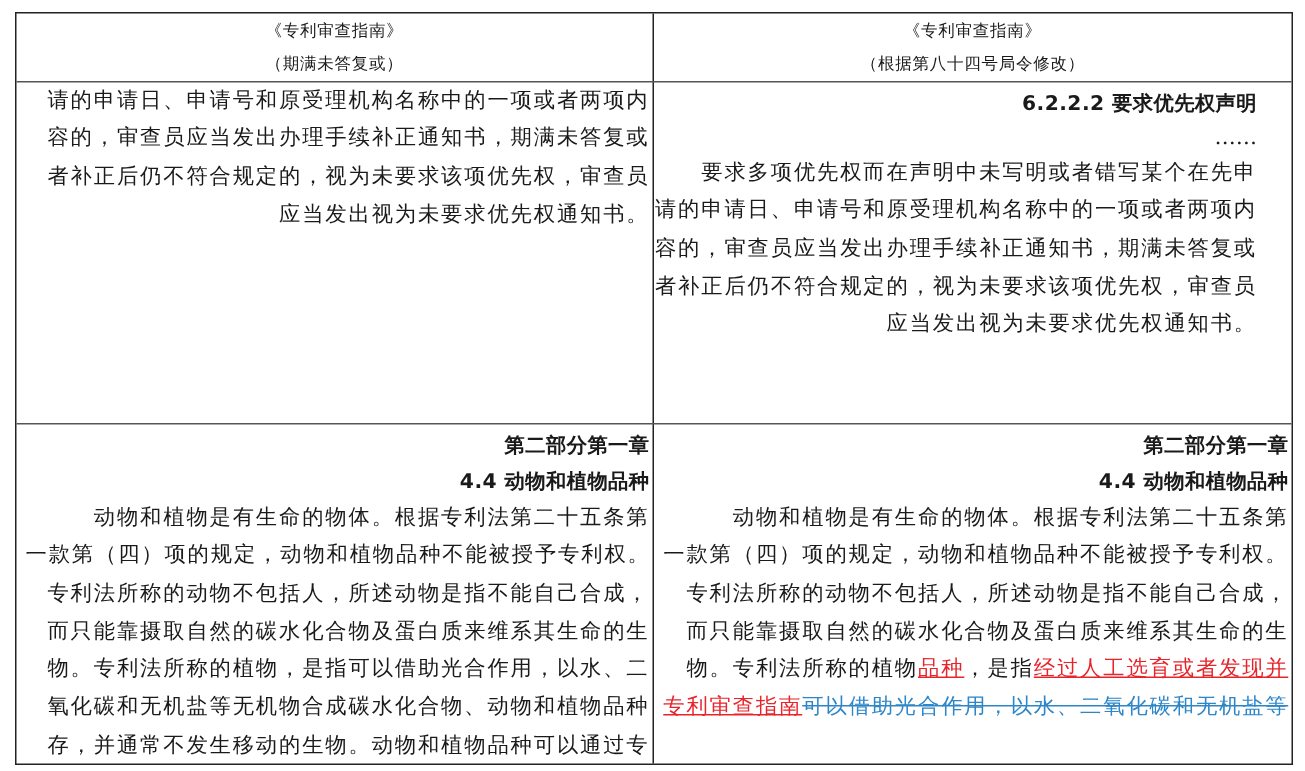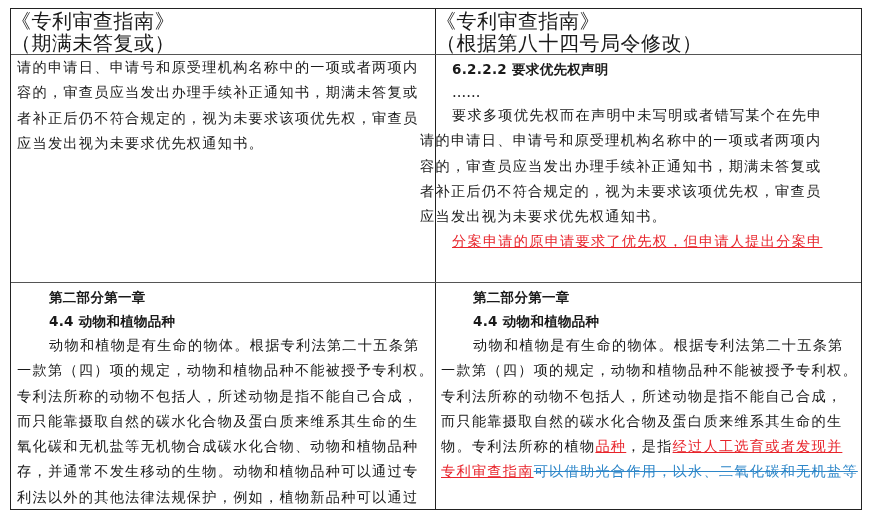--- a/index.html
+++ b/index.html
@@ -3,22 +3,22 @@
 <meta charset="utf-8">
 <style>
   html, body { margin:0; padding:0; background:#ffffff; }
   body { width:870px; height:514px; overflow:hidden; position:relative;
          font-family:"DejaVu Serif","Liberation Serif",serif; color:#1a1a1a; }
   .tbl { position:absolute; left:10px; top:8px; width:852px; height:502px;
          border:1.5px solid #222; box-sizing:border-box; }
   .vline { position:absolute; left:424px; top:0; bottom:0; width:0; border-left:1.5px solid #222; }
   .hline { position:absolute; left:0; right:0; height:0; border-top:1.5px solid #555; }
   .cell { position:absolute; box-sizing:border-box; overflow:hidden; }
-  .head { font-size:20px; line-height:22px; padding-top:1px; letter-spacing:0.5px; }
-  .p { font-size:14.2px; line-height:25.3px; letter-spacing:1.25px; margin:0; white-space:nowrap; }
+  .head { text-align:center; font-size:11px; line-height:22px; padding-top:1px; letter-spacing:0.5px; }
+  .p { font-size:14.2px; line-height:25.3px; letter-spacing:1.25px; margin:0; white-space:nowrap;text-align:right; }
   .indent { padding-left:32px; }
   .bold { font-family:"DejaVu Sans","Liberation Sans",sans-serif; font-weight:bold; font-size:13.5px; letter-spacing:0.3px; }
   .ins { color:#e8242b; text-decoration:underline; text-decoration-color:#e8242b; }
   .del { color:#2d86c8; text-decoration:line-through; text-decoration-color:#2d86c8; }
   .dots { letter-spacing:0; }
 </style>
 </head>
 <body>
 
 <div class="tbl">
@@ -43,31 +43,31 @@
   </div>
 
   <div class="cell" style="left:409px;top:48px;width:418px;height:226px;">
     <p class="p indent bold" style="line-height:24px;">6.2.2.2 要求优先权声明</p>
     <p class="p indent dots" style="line-height:22px;">……</p>
     <p class="p indent">要求多项优先权而在声明中未写明或者错写某个在先申</p>
     <p class="p">请的申请日、申请号和原受理机构名称中的一项或者两项内</p>
     <p class="p">容的，审查员应当发出办理手续补正通知书，期满未答复或</p>
     <p class="p">者补正后仍不符合规定的，视为未要求该项优先权，审查员</p>
     <p class="p">应当发出视为未要求优先权通知书。</p>
-    <p class="p indent"><span class="ins">分案申请的原申请要求了优先权，但申请人提出分案申</span></p>
     <p class="p"></p>
   </div>
 
   <div class="cell" style="left:6px;top:276px;width:416px;height:226px;">
     <p class="p indent bold" style="line-height:24px;">第二部分第一章</p>
     <p class="p indent bold" style="line-height:24px;">4.4 动物和植物品种</p>
     <p class="p indent">动物和植物是有生命的物体。根据专利法第二十五条第</p>
     <p class="p">一款第（四）项的规定，动物和植物品种不能被授予专利权。</p>
     <p class="p">专利法所称的动物不包括人，所述动物是指不能自己合成，</p>
     <p class="p">而只能靠摄取自然的碳水化合物及蛋白质来维系其生命的生</p>
+    <p class="p">物。专利法所称的植物，是指可以借助光合作用，以水、二</p>
     <p class="p">氧化碳和无机盐等无机物合成碳水化合物、动物和植物品种</p>
     <p class="p">存，并通常不发生移动的生物。动物和植物品种可以通过专</p>
     <p class="p">利法以外的其他法律法规保护，例如，植物新品种可以通过</p>
   </div>
 
   <div class="cell" style="left:430px;top:276px;width:418px;height:226px;">
     <p class="p indent bold" style="line-height:24px;">第二部分第一章</p>
     <p class="p indent bold" style="line-height:24px;">4.4 动物和植物品种</p>
     <p class="p indent">动物和植物是有生命的物体。根据专利法第二十五条第</p>
     <p class="p">一款第（四）项的规定，动物和植物品种不能被授予专利权。</p>

